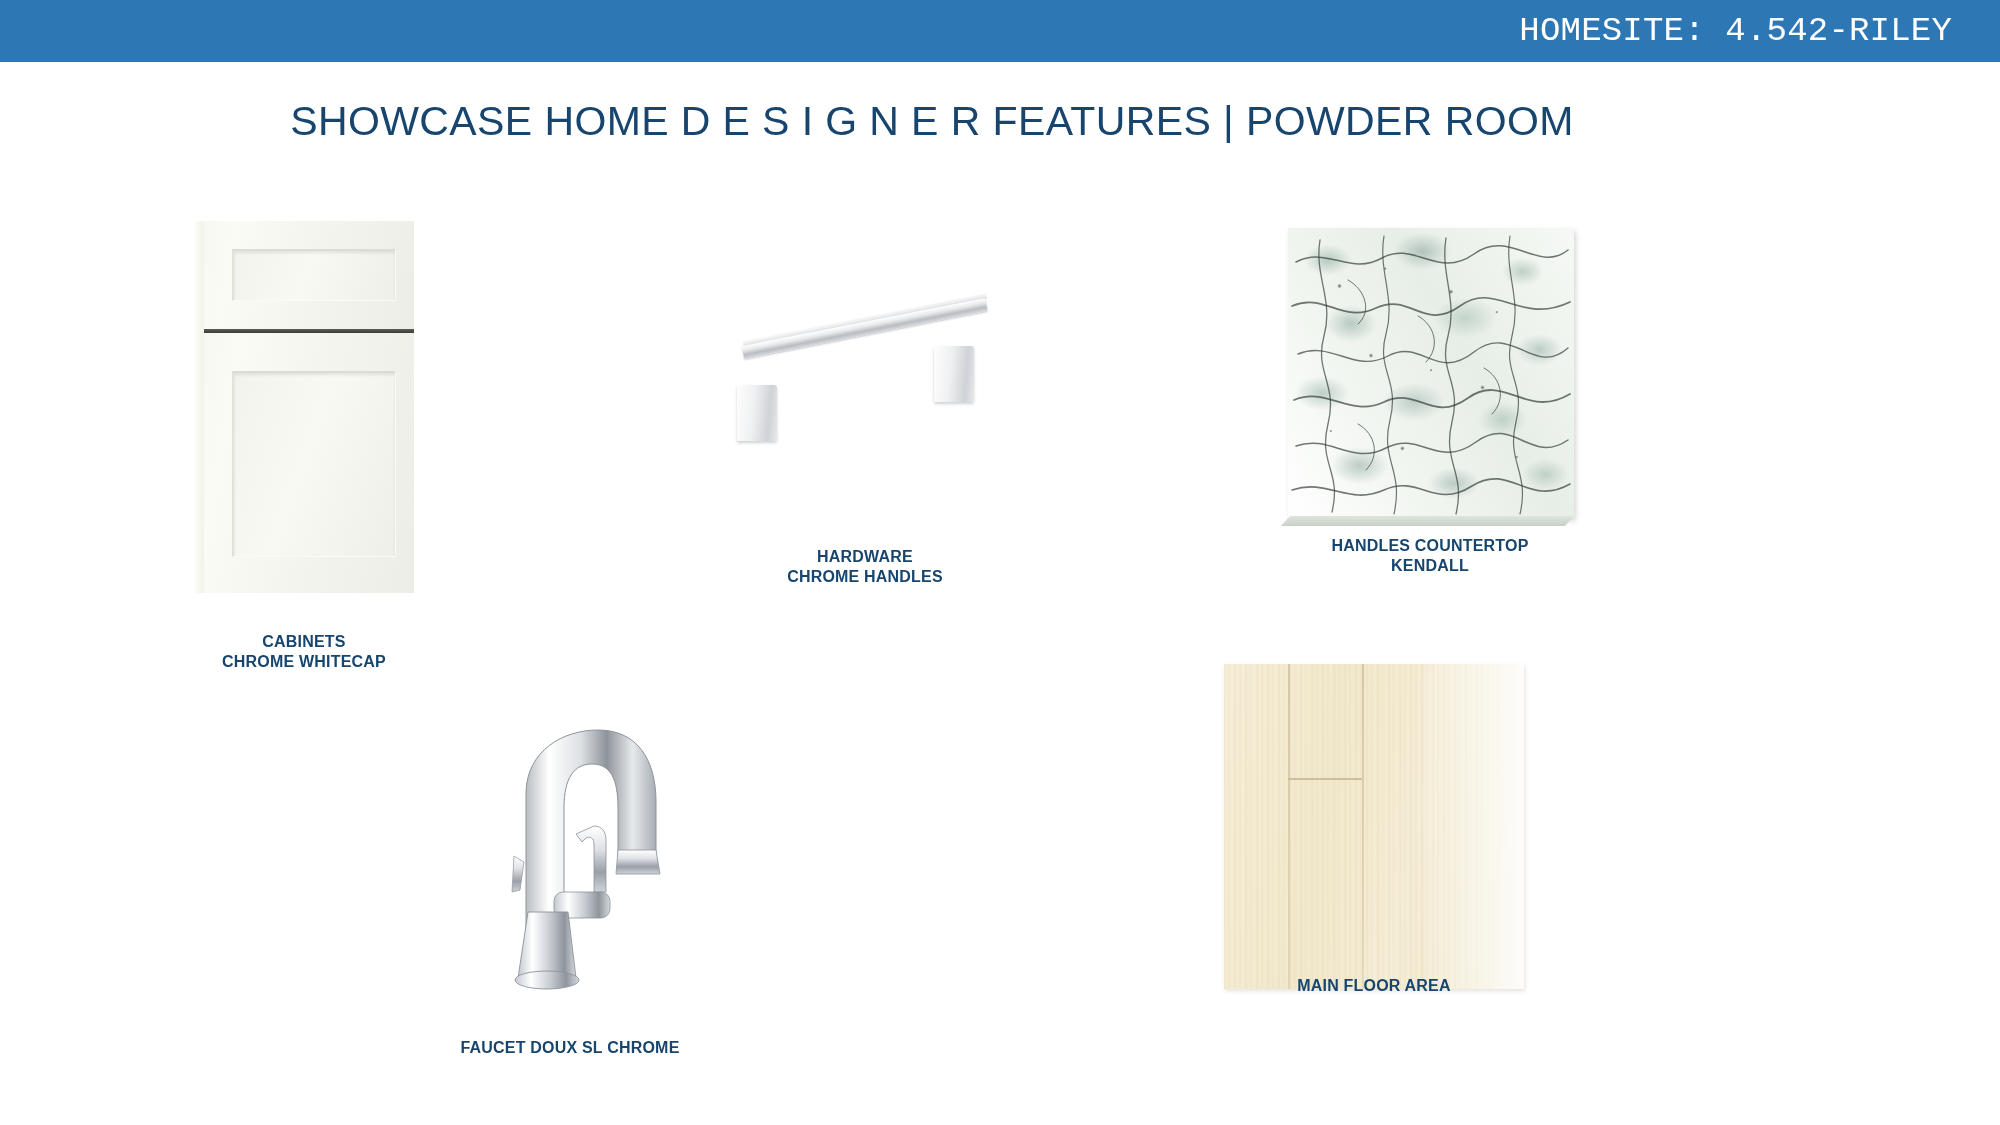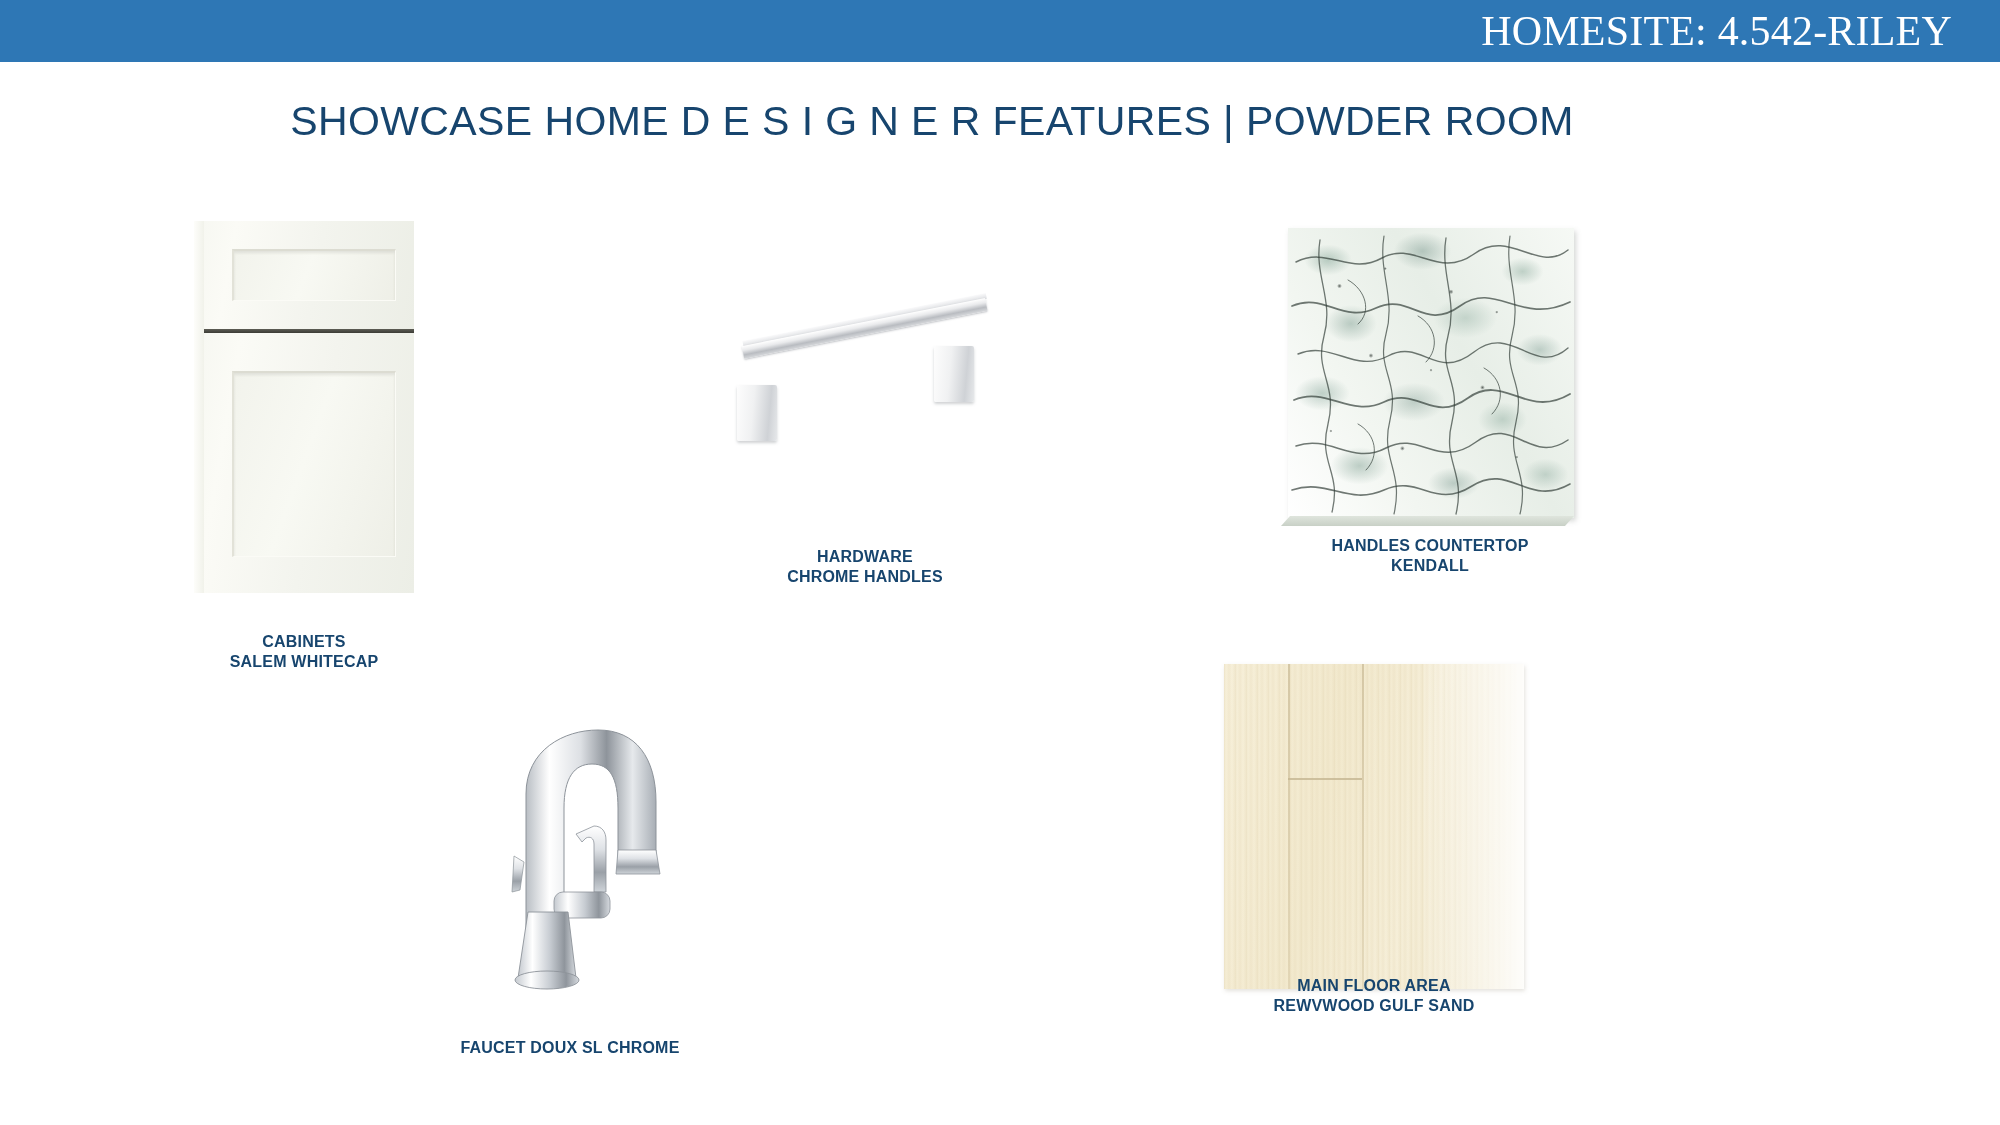--- a/index.html
+++ b/index.html
@@ -24,25 +24,25 @@
     height: 62px;
     background: #2E77B5;
     box-sizing: border-box;
   }
   #homesite-label {
     position: absolute;
     right: 48px;
     top: 50%;
     transform: translateY(-50%);
     color: #ffffff;
-    font-size: 42px;
+    font-size: 34px;
     font-weight: 400;
     letter-spacing: 0.2px;
     white-space: nowrap;
-    font-family: Liberation Serif, serif;
+    font-family: Liberation Mono, monospace;
   }
 
   
   #slide-title {
     position: absolute;
     left: 0; top: 98px;
     width: 1840px;
     text-align: center;
     color: #17456E;
     font-size: 41px;
@@ -257,21 +257,21 @@
     <div class="cab-inset"></div>
   </div>
   <div id="cab-reveal"></div>
   <div class="cab-door" id="cab-lower">
     <div class="cab-inset"></div>
   </div>
   <div id="cab-left-edge"></div>
 </div>
 <div class="caption" id="cabinet-caption">
   <span class="cap-line">CABINETS</span>
-  <span class="cap-line">SALEM WHITECAP</span>
+  <span class="cap-line">CHROME WHITECAP</span>
 </div>
 
 <div id="hardware-figure">
   <div class="pull-post" id="pull-post-right"></div>
   <div id="pull-bar-top"></div>
   <div id="pull-bar"></div>
   <div class="pull-post" id="pull-post-left"></div>
 </div>
 <div class="caption" id="hardware-caption">
   <span class="cap-line">HARDWARE</span>
@@ -355,14 +355,13 @@
 <div id="floor-figure">
   <div id="floor-sample">
     <div class="plank-seam" id="seam-1"></div>
     <div class="plank-seam" id="seam-2"></div>
     <div id="plank-butt"></div>
   </div>
   <div id="floor-glare"></div>
 </div>
 <div class="caption" id="floor-caption">
   <span class="cap-line">MAIN FLOOR AREA</span>
-  <span class="cap-line">REWVWOOD GULF SAND</span>
 </div>
 
 </body></html>

